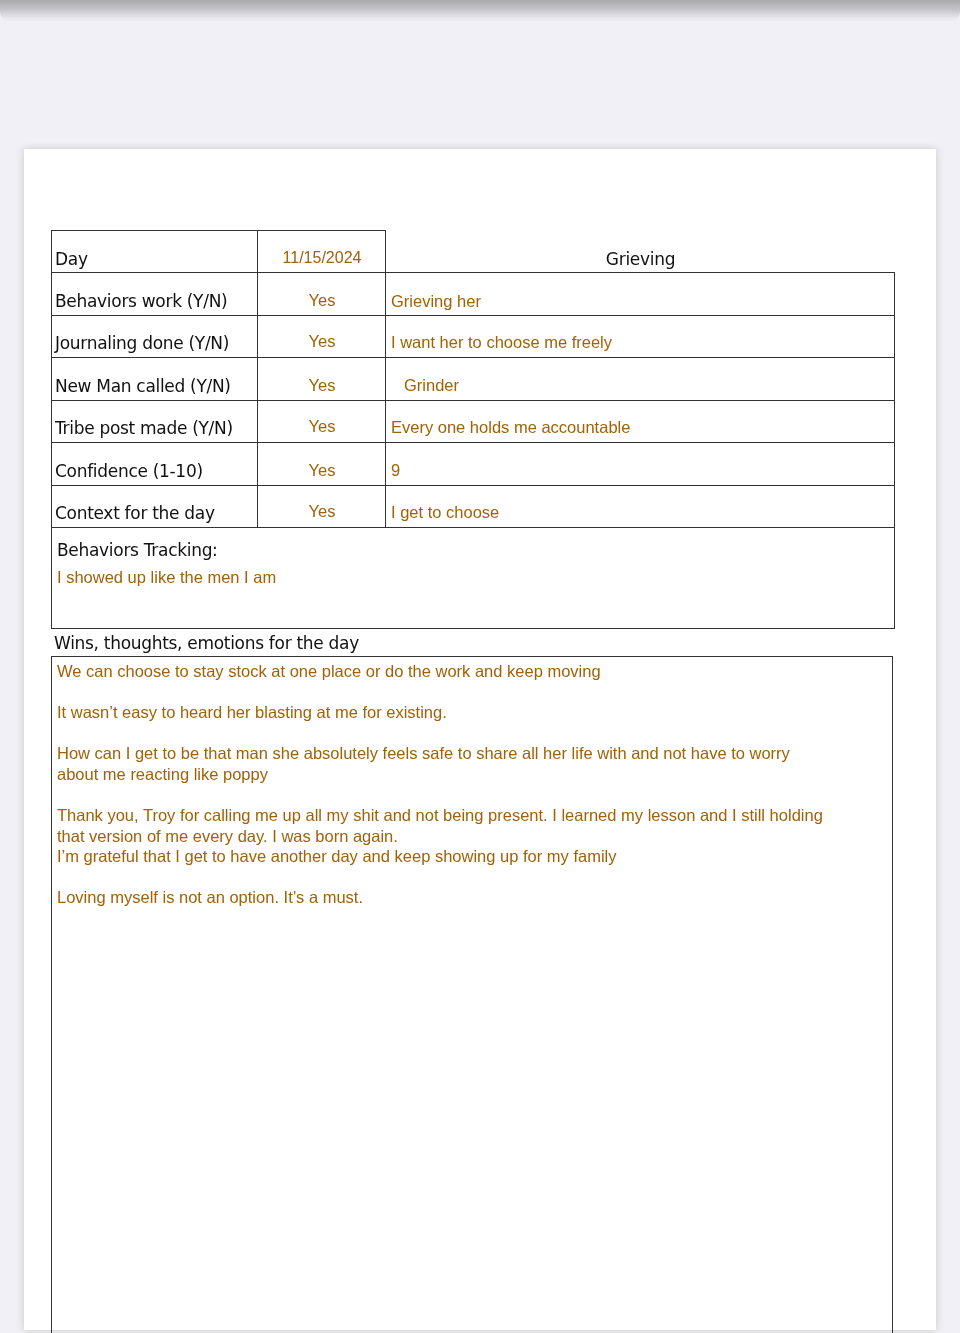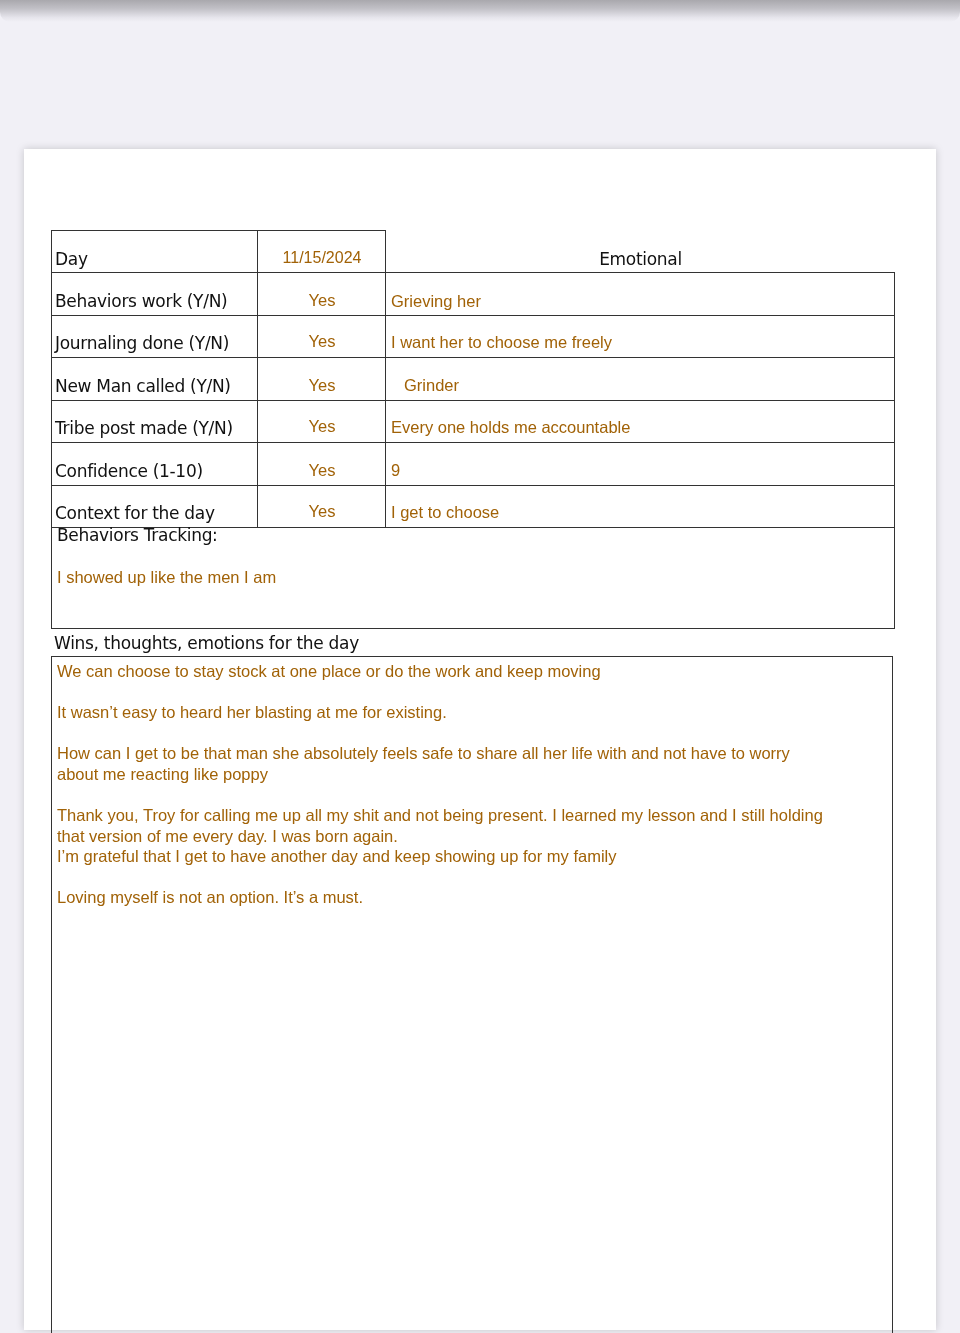--- a/index.html
+++ b/index.html
@@ -51,21 +51,21 @@
     <div class="line-h" style="left:27px; top:378px; width:844px;"></div>
     <div class="line-h" style="left:27px; top:479px; width:844px;"></div>
 
     <div class="line-v" style="left:27px; top:81px; height:399px;"></div>
     <div class="line-v" style="left:233px; top:81px; height:297px;"></div>
     <div class="line-v" style="left:361px; top:81px; height:297px;"></div>
     <div class="line-v" style="left:870px; top:123px; height:357px;"></div>
 
     <div class="cell-text cal" style="left:31px; top:100px;">Day</div>
     <div class="cell-text hel center" style="left:235px; width:126px; top:99px; font-size:16px;">11/15/2024</div>
-    <div class="cell-text cal center" style="left:363px; width:507px; top:100px;">Emotional</div>
+    <div class="cell-text cal center" style="left:363px; width:507px; top:100px;">Grieving</div>
 
     <div>
       <div class="cell-text cal" style="left:31px; top:142px;">Behaviors work  (Y/N)</div>
       <div class="cell-text hel center" style="left:235px; width:126px; top:141px;">Yes</div>
       <div class="cell-text hel" style="left:367px; top:142px;">Grieving her</div>
     </div>
     <div>
       <div class="cell-text cal" style="left:31px; top:184px;">Journaling done (Y/N)</div>
       <div class="cell-text hel center" style="left:235px; width:126px; top:182px;">Yes</div>
       <div class="cell-text hel" style="left:367px; top:183px;">I want her to choose me freely</div>
@@ -84,21 +84,21 @@
       <div class="cell-text cal" style="left:31px; top:312px;">Confidence (1-10)</div>
       <div class="cell-text hel center" style="left:235px; width:126px; top:311px;">Yes</div>
       <div class="cell-text hel" style="left:367px; top:311px;">9</div>
     </div>
     <div>
       <div class="cell-text cal" style="left:31px; top:354px;">Context for the day</div>
       <div class="cell-text hel center" style="left:235px; width:126px; top:352px;">Yes</div>
       <div class="cell-text hel" style="left:367px; top:353px;">I get to choose</div>
     </div>
 
-    <div class="cell-text cal" style="left:33px; top:376px;">Behaviors Tracking:</div>
+    <div class="cell-text cal" style="left:33px; top:391px;">Behaviors Tracking:</div>
     <div class="cell-text hel" style="left:33px; top:418px;">I showed up like the men I am</div>
   </div>
 
   <div class="cell-text cal" style="left:30px; top:484px;">Wins, thoughts, emotions for the day</div>
   <div class="notes-box">
     <div class="notes-p hel" style="top:4px;">We can choose to stay stock at one place or do the work and keep moving</div>
     <div class="notes-p hel" style="top:45px;">It wasn’t easy to heard her blasting at me for existing.</div>
     <div class="notes-p hel" style="top:86px;">How can I get to be that man she absolutely feels safe to share all her life with and not have to worry
 about me reacting like poppy</div>
     <div class="notes-p hel" style="top:148px;">Thank you, Troy for calling me up all my shit and not being present. I learned my lesson and I still holding

